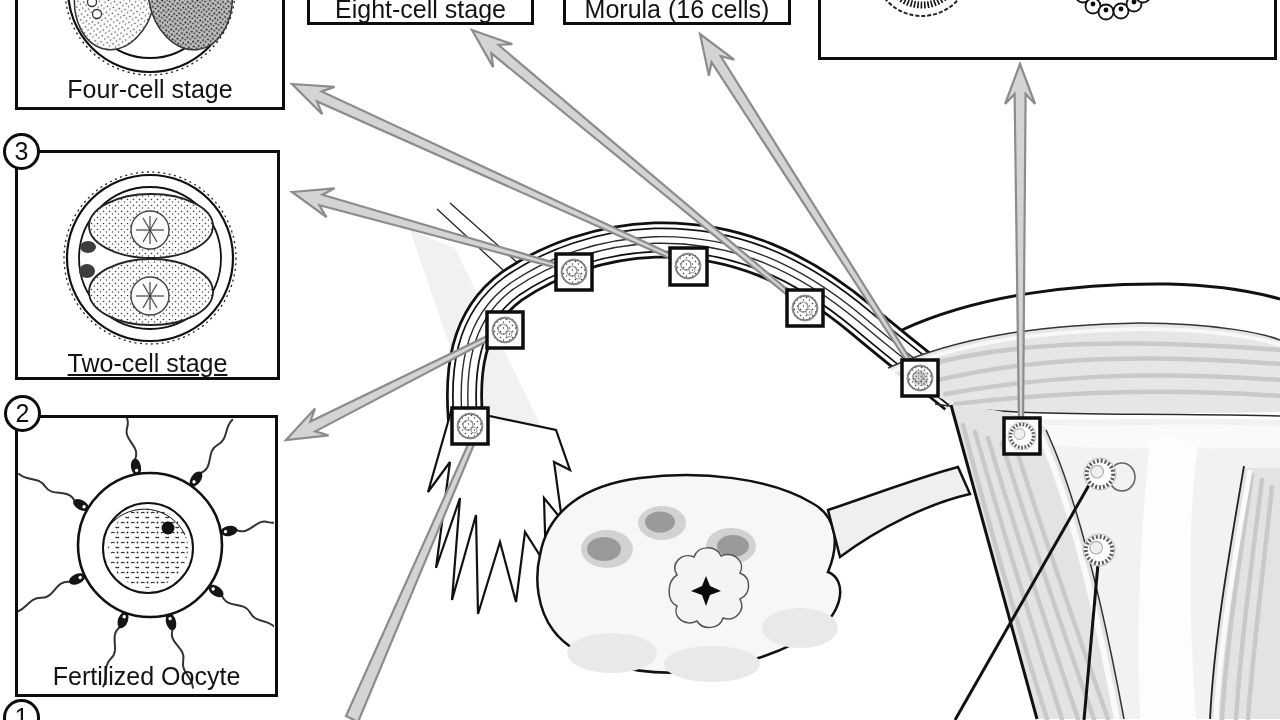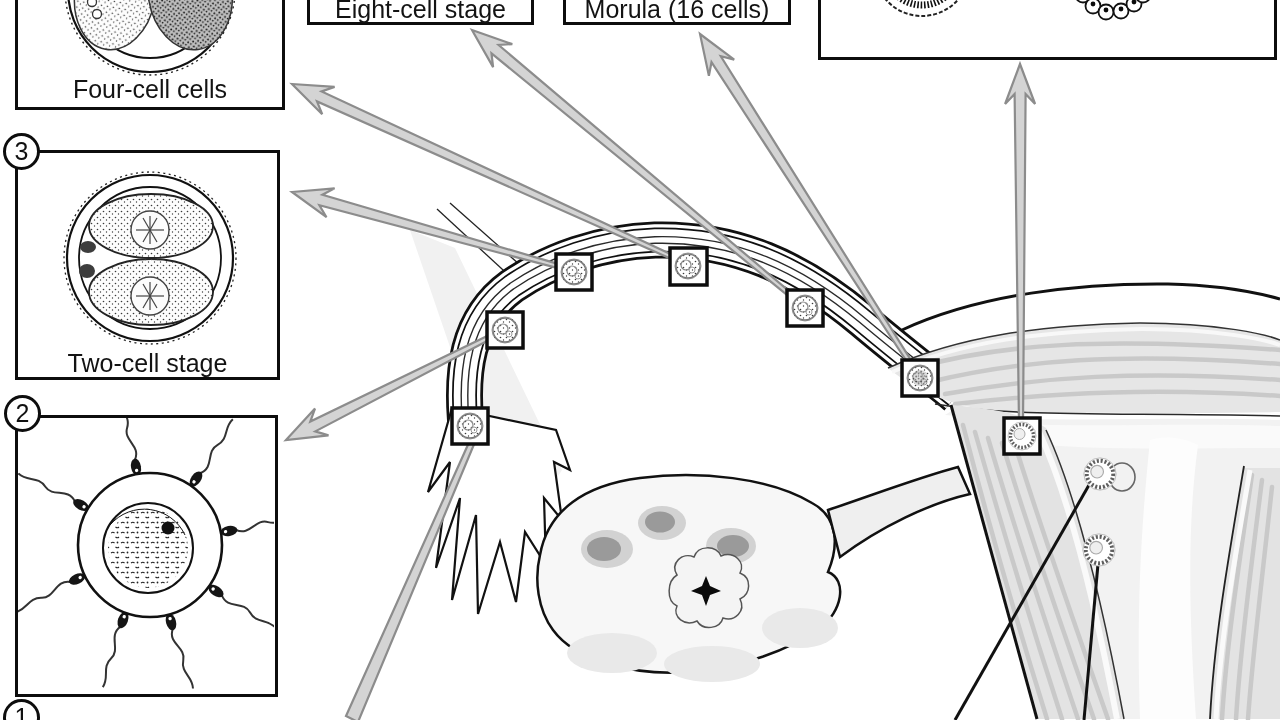--- a/index.html
+++ b/index.html
@@ -255,26 +255,27 @@
         <circle cx="1106" cy="10" r="2.4"></circle>
       <circle cx="1121" cy="9" r="2.4"></circle>
         <circle cx="1134" cy="2" r="2.4"></circle>
         <circle cx="1143" cy="-7" r="2.4"></circle>
     </g>
   </g>
 </svg>
 
 <div class="boxlayer">
   <div class="stage-box" style="left:15px;top:-42px;width:270px;height:152px;"></div>
-  <div class="stage-label" style="left:15px;top:75px;width:270px;">Four-cell cells</div>
+  <div class="stage-label" style="left:15px;top:75px;width:270px;">Four-cell stage</div>
 
   <div class="stage-box" style="left:15px;top:150px;width:265px;height:230px;"></div>
-  <div class="stage-label" style="left:15px;top:349px;width:265px;">Two-cell stage</div>
+  <div class="stage-label" style="left:15px;top:349px;width:265px;text-decoration:underline;">Two-cell stage</div>
 
   <div class="stage-box" style="left:15px;top:415px;width:263px;height:282px;"></div>
+  <div class="stage-label" style="left:15px;top:662px;width:263px;">Fertilized Oocyte</div>
 
   <div class="stage-box" style="left:307px;top:-32px;width:227px;height:57px;"></div>
   <div class="stage-label" style="left:307px;top:-5px;width:227px;">Eight-cell stage</div>
 
   <div class="stage-box" style="left:563px;top:-32px;width:228px;height:57px;"></div>
   <div class="stage-label" style="left:563px;top:-5px;width:228px;">Morula (16 cells)</div>
 
   <div class="stage-box" style="left:818px;top:-52px;width:459px;height:112px;"></div>
 
   <div class="num-circle" style="left:3px;top:133px;">3</div>

